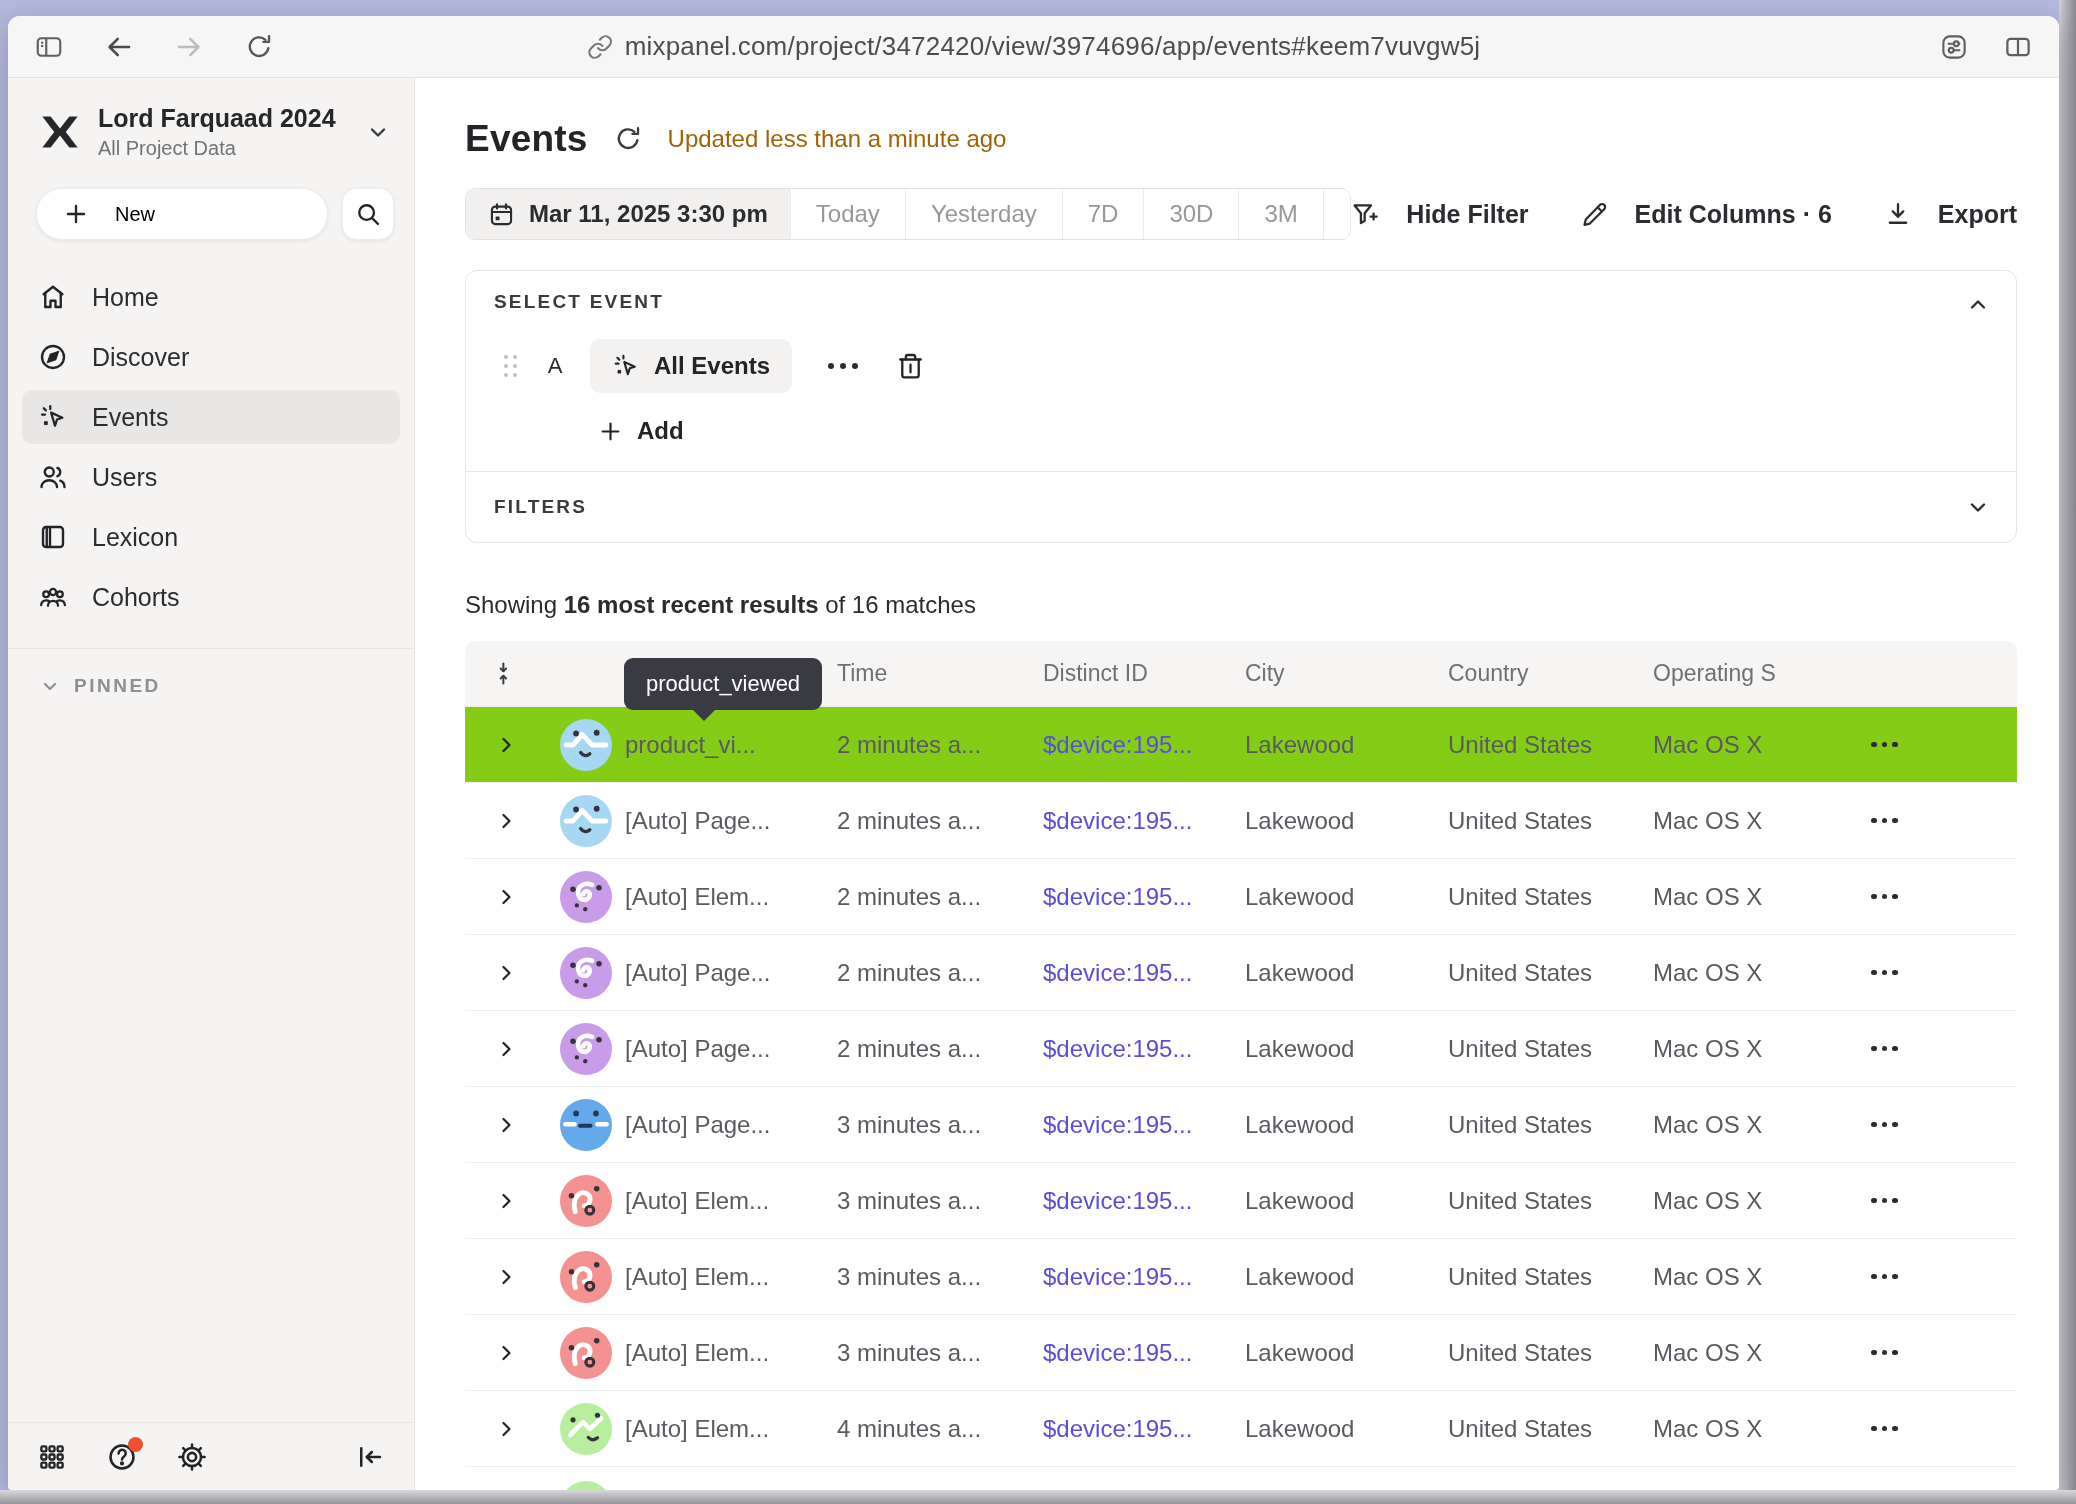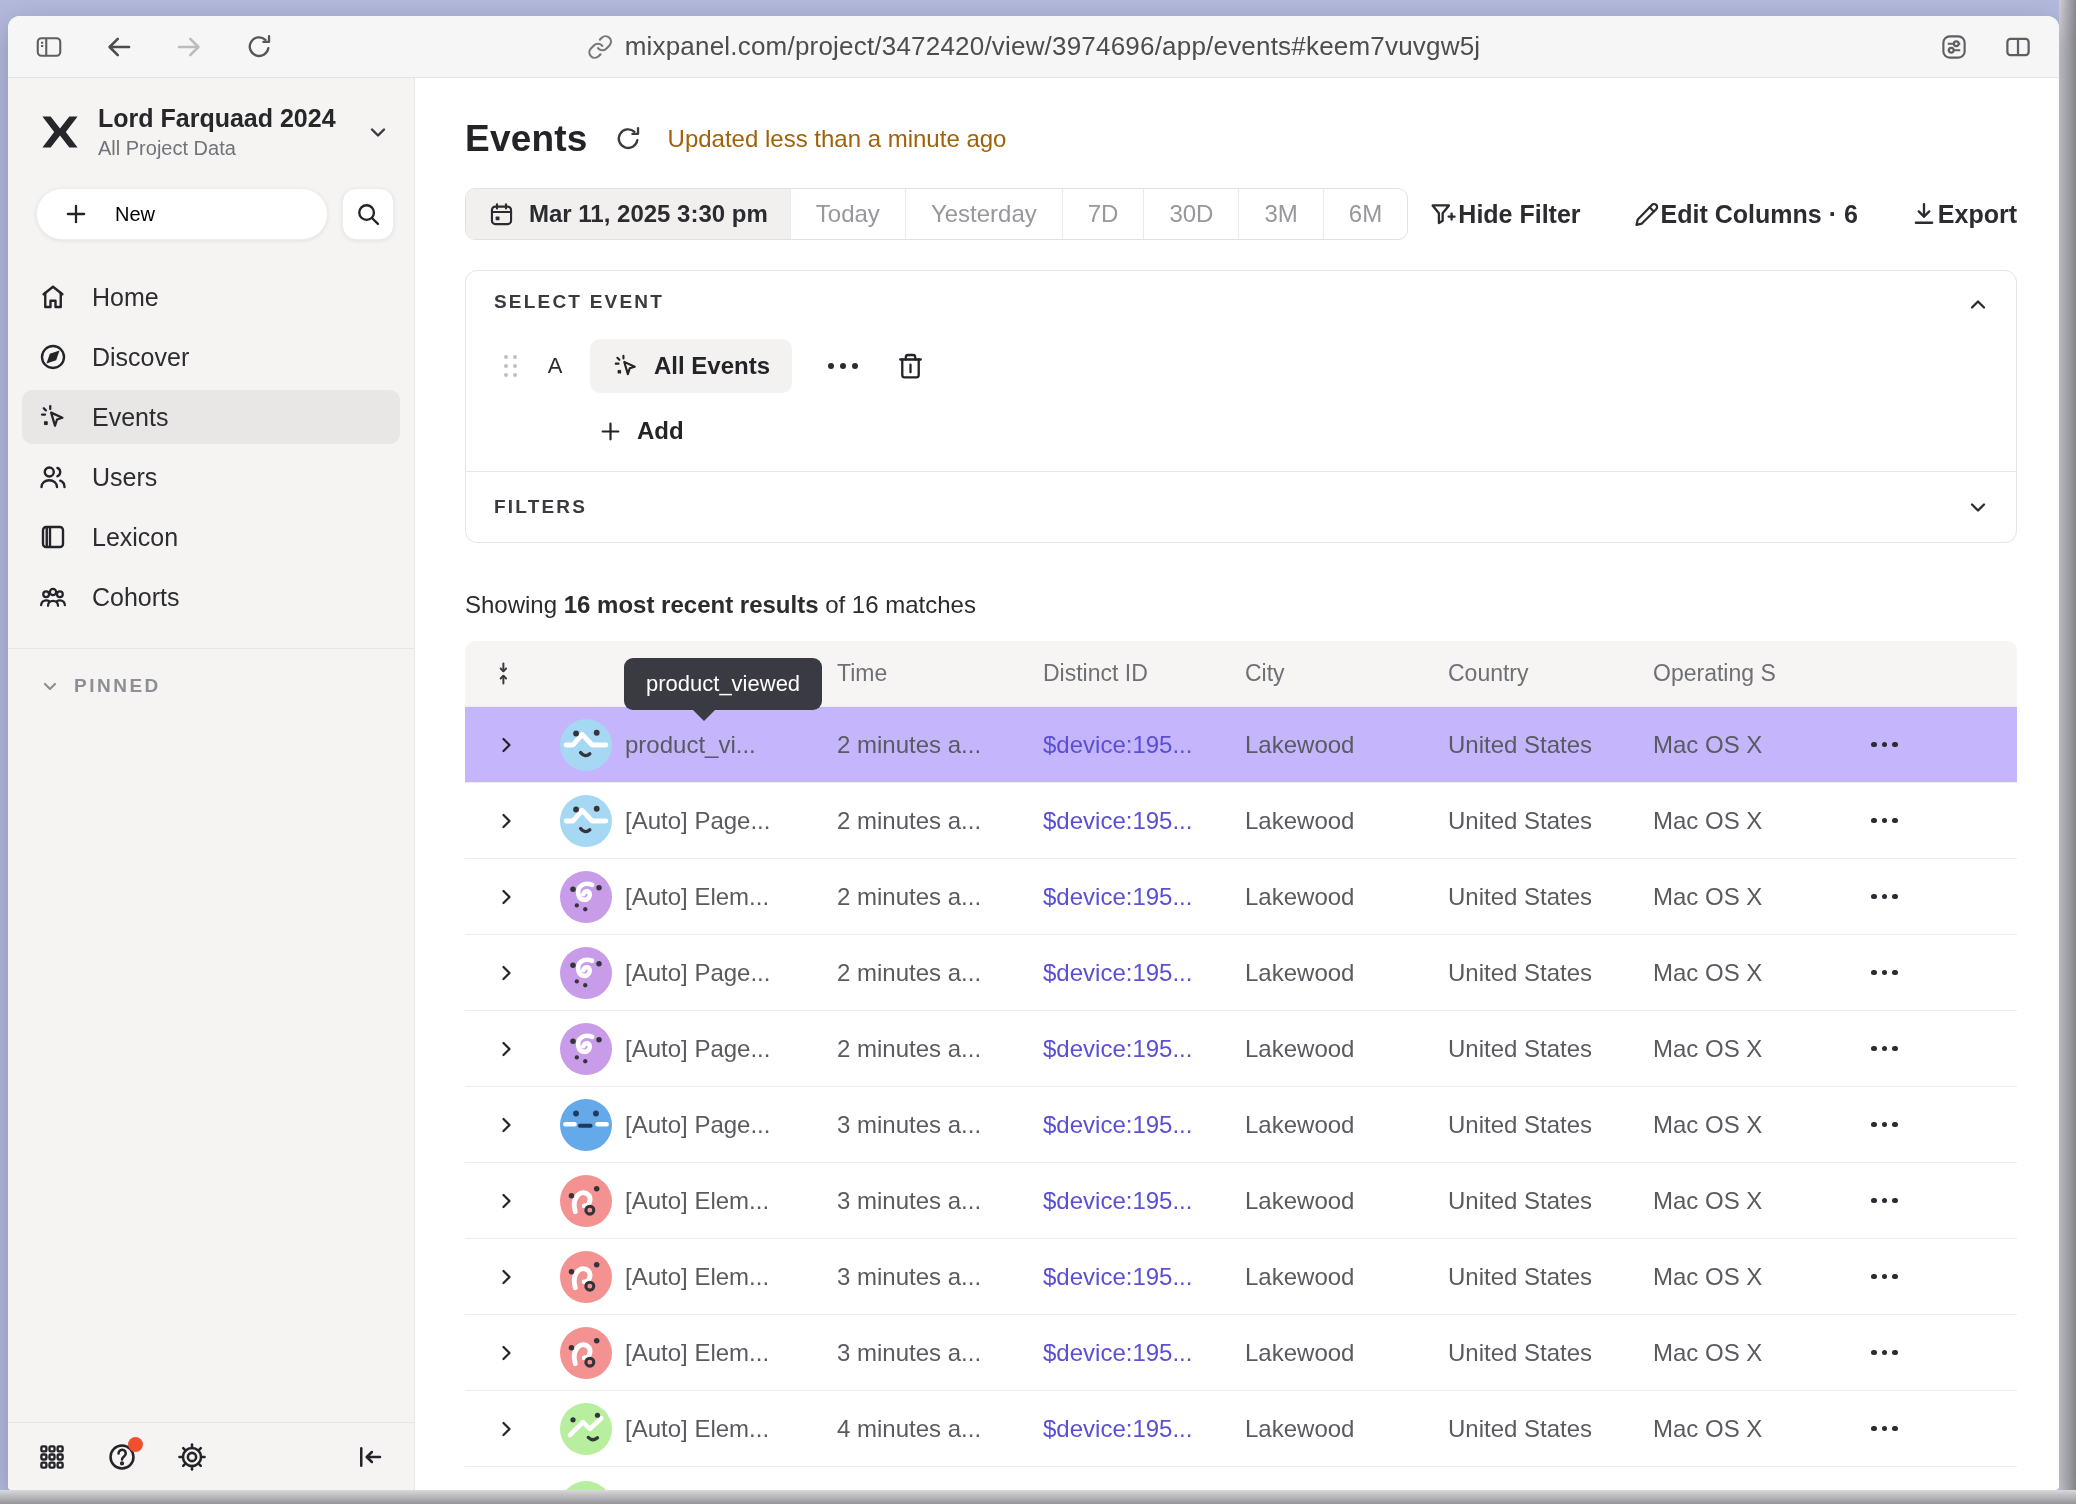--- a/index.html
+++ b/index.html
@@ -54,21 +54,21 @@
   .title-row { margin-top:40px; display:flex; align-items:center; gap:26px; }
   .page-title { font-size:37px; font-weight:700; color:#232328; letter-spacing:.2px; }
   .updated { font-size:24px; color:#a16207; }
 
   .controls-row { margin-top:28px; display:flex; align-items:center; justify-content:space-between; }
   .datectl { display:inline-flex; align-items:stretch; height:52px; border:1px solid #e2e1e1; border-radius:10px; overflow:hidden; background:#fff; }
   .datechip { display:flex; align-items:center; gap:14px; background:#f1f0ef; padding:0 22px; cursor:pointer; }
   .datechip .lbl { font-size:24px; font-weight:600; color:#2b2b30; white-space:nowrap; }
   .seg { display:flex; align-items:center; justify-content:center; padding:0 25px; font-size:24px; font-weight:500; color:#97979c; border-left:1px solid #eceaea; cursor:pointer; white-space:nowrap; gap:10px; }
   .hdr-actions { display:flex; align-items:center; gap:52px; }
-  .hbtn { display:flex; align-items:center; gap:0; cursor:pointer; }
+  .hbtn { display:flex; align-items:center; gap:26px; cursor:pointer; }
   .hbtn .lbl { font-size:25px; font-weight:600; color:#2b2b30; white-space:nowrap; }
 
   
   .qcard { margin-top:30px; border:1px solid #e5e4e3; border-radius:12px; position:relative; }
   .qsec1 { padding:20px 26px 26px 28px; position:relative; }
   .sec-label { font-size:19px; font-weight:700; letter-spacing:2.2px; color:#3a3a40; }
   .qrow { margin-top:26px; display:flex; align-items:center; }
   .drag { display:grid; grid-template-columns:repeat(2,5px); grid-auto-rows:5px; gap:4px; margin-left:10px; cursor:grab; }
   .drag i { width:4px; height:4px; border-radius:50%; background:#bfbfc4; }
   .rowletter { font-size:22px; font-weight:500; color:#2b2b30; margin-left:26px; width:22px; text-align:center; }
@@ -85,21 +85,21 @@
 
   .showing { margin-top:48px; font-size:24px; color:#2b2b30; }
   .showing b { font-weight:700; }
 
   
   .table { margin-top:22px; position:relative; }
   .tgrid { display:grid; grid-template-columns:82px 78px 212px 206px 202px 203px 205px 210px 1fr; align-items:center; }
   .thead { background:#f6f5f4; border-radius:10px 10px 0 0; height:65px; }
   .th { font-size:23px; font-weight:500; color:#6f6f75; white-space:nowrap; overflow:hidden; }
   .trow { height:76px; border-top:1px solid #ededec; cursor:pointer; }
-  .trow.hov { background:#c4b5fd; }
+  .trow.hov { background:#84cc16; }
   .td { font-size:24px; color:#5a5a60; white-space:nowrap; overflow:hidden; }
   .td.link { color:#5a4fd6; }
   .cell-center { justify-self:center; }
   .avatar { width:52px; height:52px; }
   .rowkebab { display:flex; gap:5px; padding:12px 8px; width:max-content; }
   .rowkebab i { width:5.5px; height:5.5px; border-radius:50%; background:#2b2b30; }
 
   .tooltip { position:absolute; top:17px; left:159px; min-width:168px; height:52px; background:#3a3a43; border-radius:9px; display:flex; align-items:center; justify-content:center; padding:0 22px; z-index:4; }
   .tooltip .lbl { color:#fff; font-size:22px; }
   .tooltip:after { content:""; position:absolute; left:68px; bottom:-11px; border:12px solid transparent; border-top-color:#3a3a43; border-bottom:0; }

